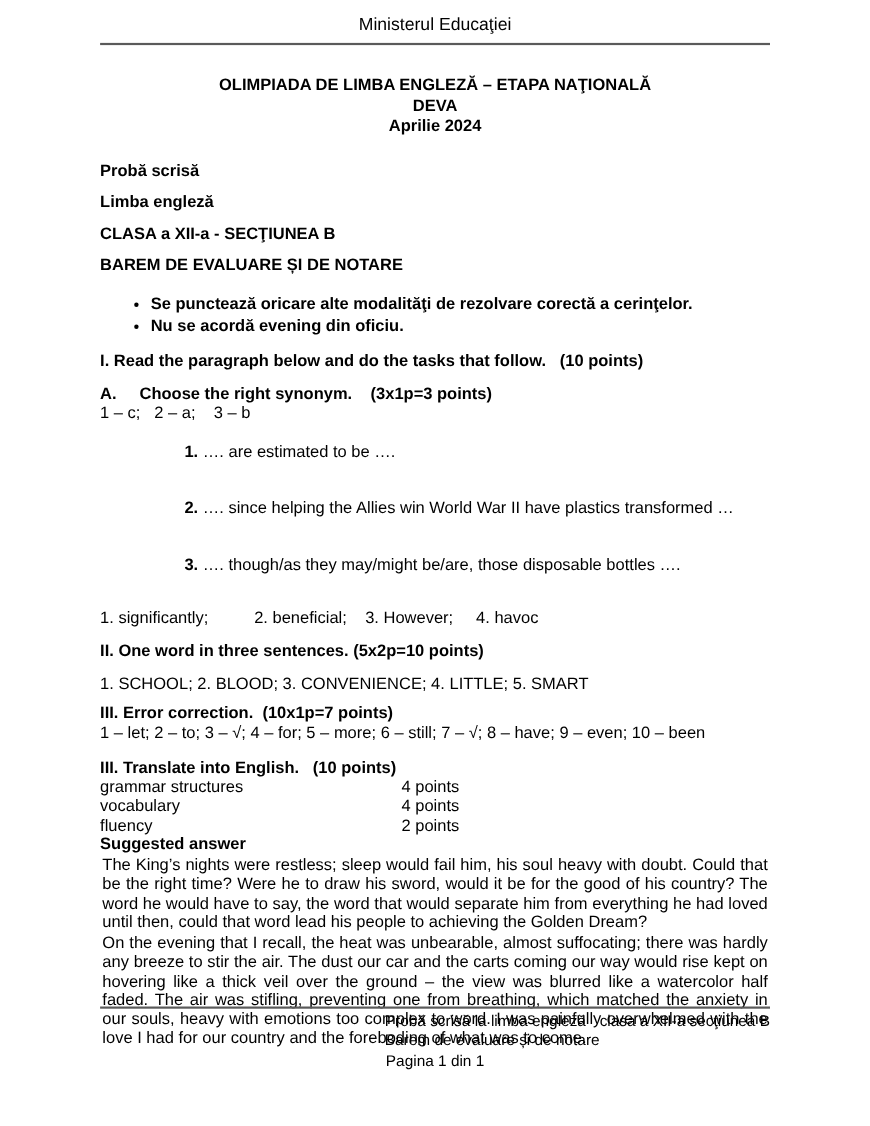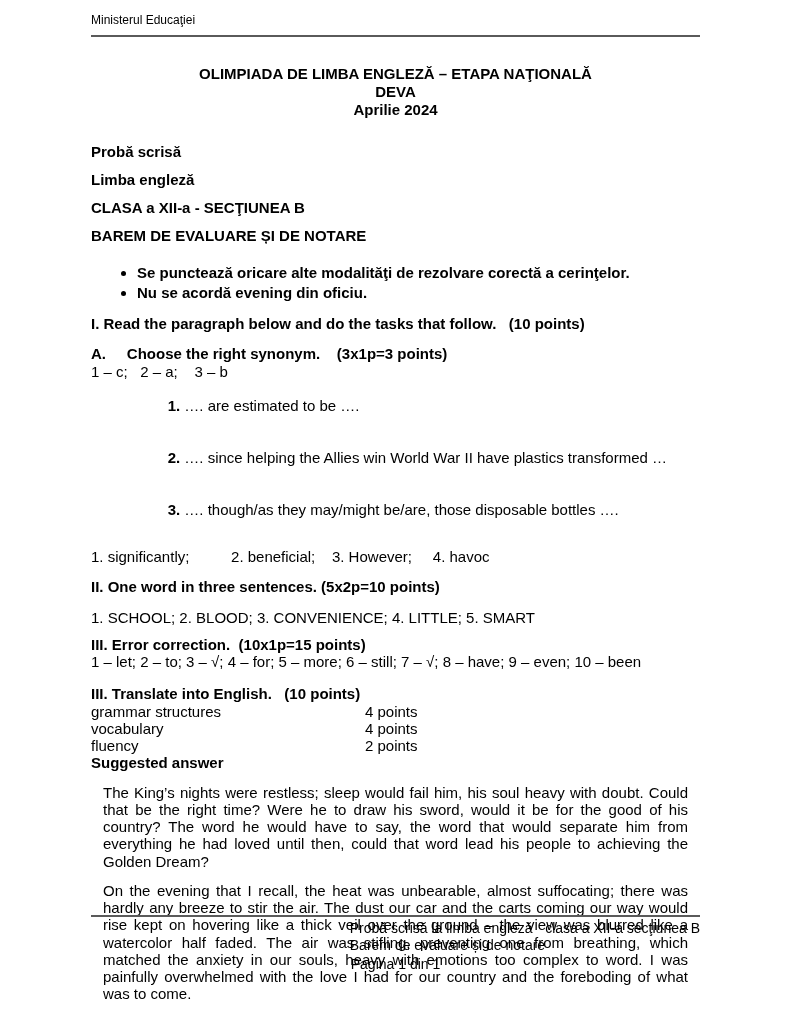--- a/index.html
+++ b/index.html
@@ -12,21 +12,21 @@
     background: #ffffff;
     color: #000000;
     font-family: "Liberation Sans", sans-serif;
     font-size: 15px;
     line-height: 1.15;
     padding: 14px 91px 0 91px;
     overflow: hidden;
   }
   .bold { font-weight: bold; }
 
-  .ministry { font-size: 12px; margin-bottom: 7px; }
+  .ministry { text-align: center; font-size: 16px; margin-bottom: 7px; }
   .header-rule { border: none; border-top: 2px solid #5a5a5a; margin: 0 0 28px 0; }
 
   .title-block { text-align: center; font-weight: bold; margin-bottom: 24px; margin-top: 24px; }
   .title-block div { margin: 0 0 1px 0; }
 
   .subtitle { font-weight: bold; margin-bottom: 11px; }
   .subtitle.last { margin-bottom: 19px; }
 
   ul.notes { margin: 0 0 14px 0; padding-left: 46px; }
   ul.notes li { font-weight: bold; margin-bottom: 3px; }
@@ -35,21 +35,21 @@
   .gap-lg { margin-top: 15px; }
   .gap-md { margin-top: 13px; }
   .gap-sm { margin-top: 10px; }
   .answer-line { white-space: pre-wrap; }
   .b-item { padding-left: 60px; white-space: pre-wrap; }
 
   .score-row { display: flex; }
   .score-label { width: 274px; }
   .score-points { }
 
-  .paragraph { text-align: justify; margin: 12px; }
+  .paragraph { text-align: justify; margin: 2px; }
 
   .doc-footer { position: absolute; left: 91px; right: 91px; top: 915px; font-size: 14px; }
   .footer-rule { border: none; border-top: 2px solid #5a5a5a; margin: 0 0 3px 0; }
   .footer-row { display: flex; justify-content: flex-end; }
   .footer-left div { margin-bottom: 1px; }
   .page-number { text-align: center; margin-top: 2px; }
 </style>
 </head>
 <body>
 
@@ -91,21 +91,21 @@
   </div>
   <div class="b-item">
     <span class="bold">3.</span><span> …. though/as they may/might be/are, those disposable bottles ….</span>
   </div>
 
   <div class="answer-line gap-md">1. significantly;          2. beneficial;    3. However;     4. havoc</div>
 
   <div class="h-line gap-md">II. One word in three sentences. (5x2p=10 points)</div>
   <div class="answer-line gap-md">1. SCHOOL; 2. BLOOD; 3. CONVENIENCE; 4. LITTLE; 5. SMART</div>
 
-  <div class="h-line gap-sm">III. Error correction.  (10x1p=15 points)</div>
+  <div class="h-line gap-sm">III. Error correction.  (10x1p=7 points)</div>
   <div class="answer-line">1 – let; 2 – to; 3 – √; 4 – for; 5 – more; 6 – still; 7 – √; 8 – have; 9 – even; 10 – been</div>
 
   <div class="h-line gap-lg">III. Translate into English.   (10 points)</div>
 
   <div class="score-row">
     <span class="score-label">grammar structures</span>
     <span class="score-points">4 points</span>
   </div>
   <div class="score-row">
     <span class="score-label">vocabulary</span>

